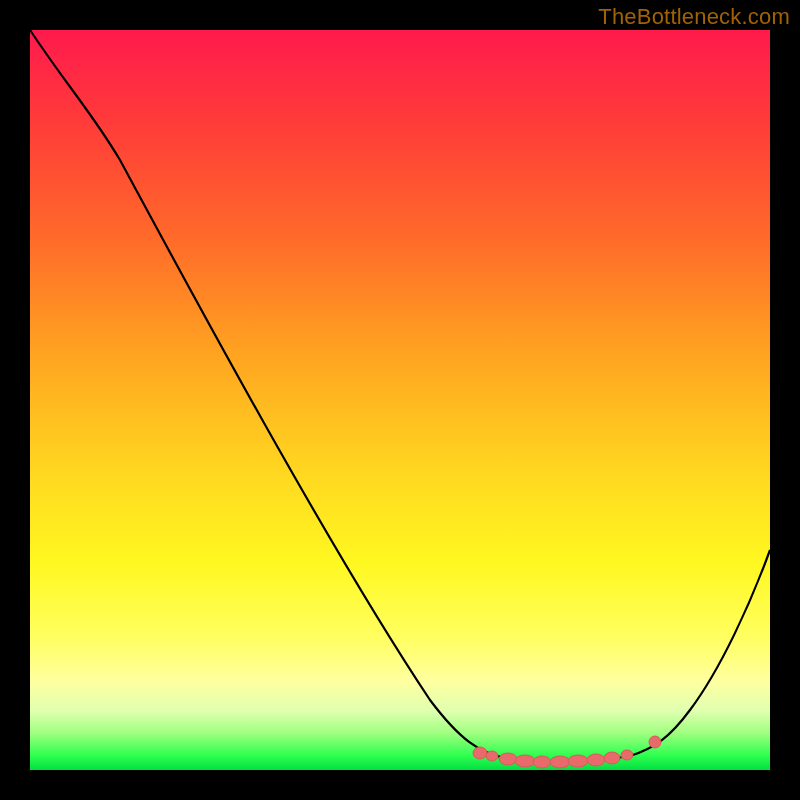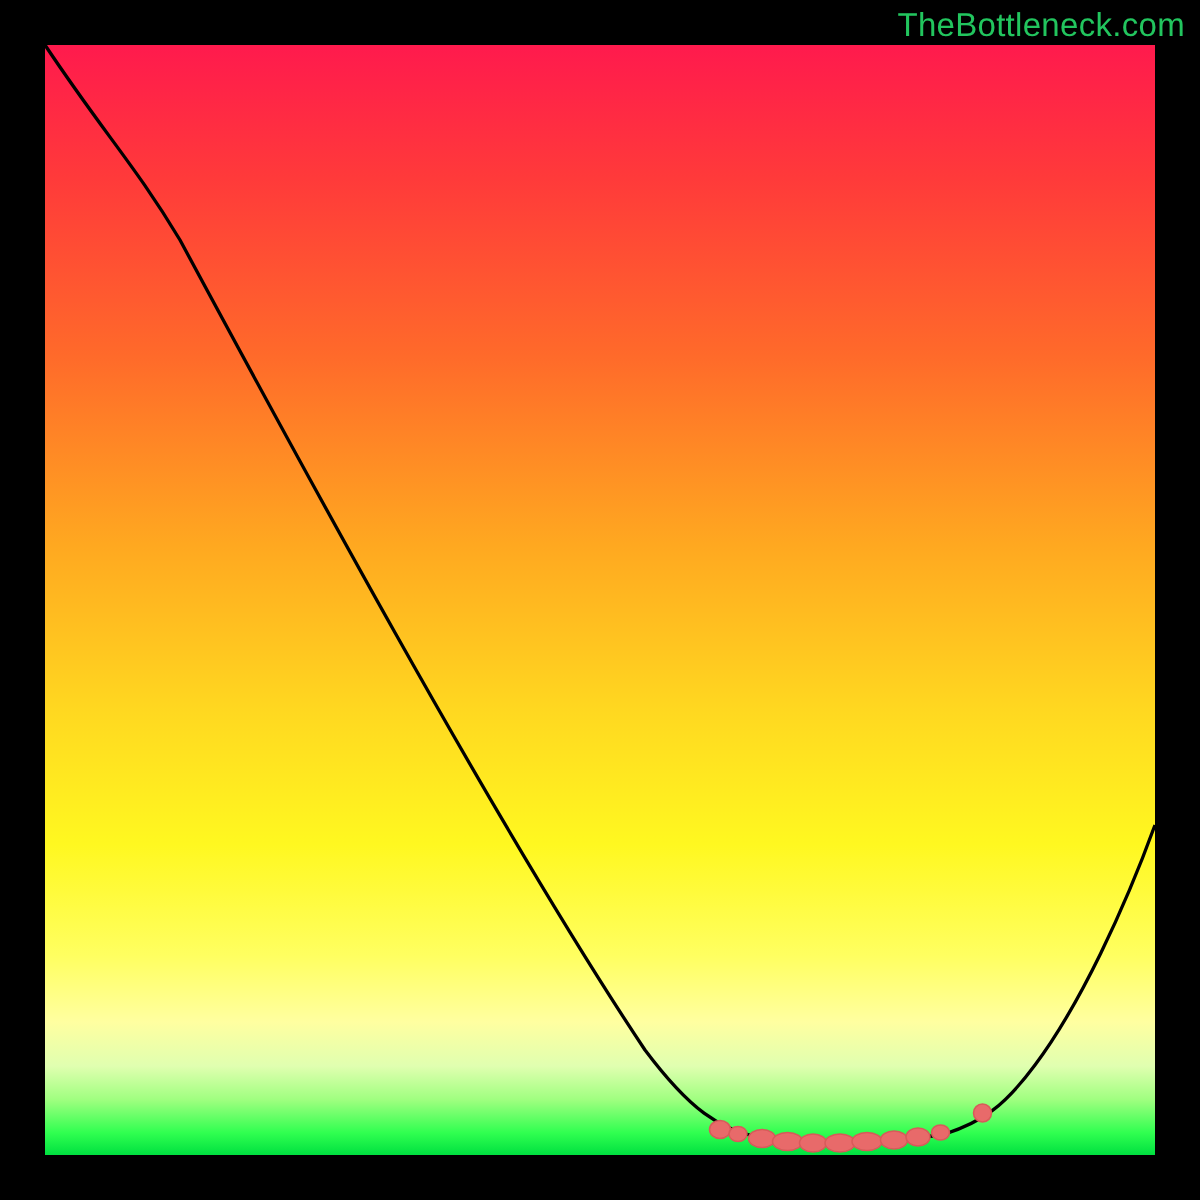--- a/index.html
+++ b/index.html
@@ -44,21 +44,21 @@
     left: 30px;
     top: 30px;
     width: 740px;
     height: 740px;
     overflow: visible;
   }
   .watermark {
     position: absolute;
     top: 4px;
     right: 10px;
-    color: #22c55e;
+    color: #a16207;
     font-family: Arial, Helvetica, sans-serif;
     font-size: 22px;
     letter-spacing: 0.2px;
   }
 </style>
 </head>
 <body>
 
 <div class="frame">
   <div class="plot"></div>

